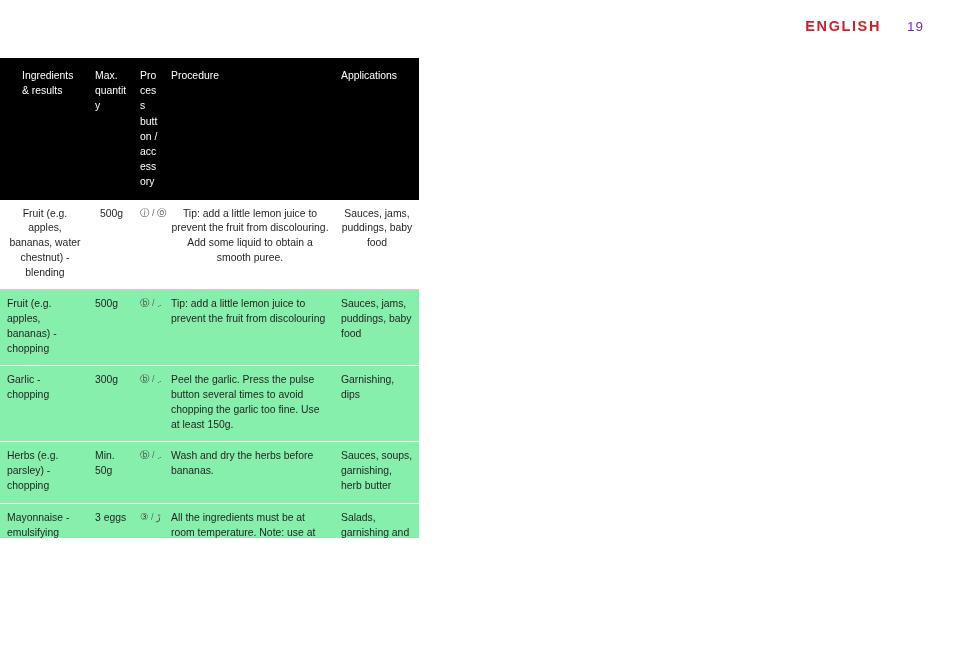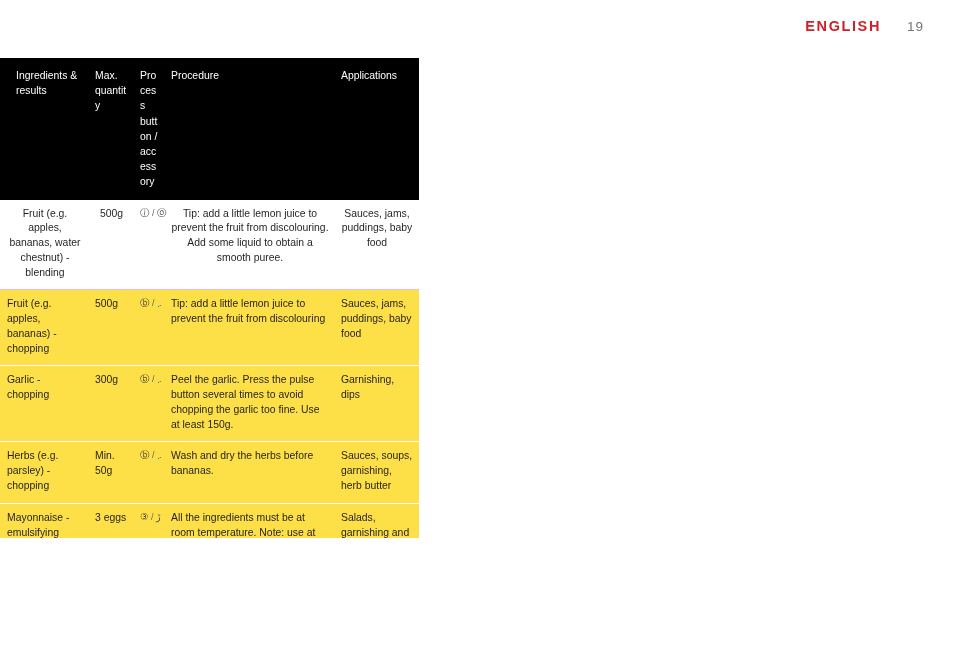--- a/index.html
+++ b/index.html
@@ -28,21 +28,21 @@
     align-items: baseline;
     gap: 26px;
   }
   #page-header .lang {
     color: #cc2229;
     font-size: 14.5px;
     font-weight: bold;
     letter-spacing: 1.6px;
   }
   #page-header .folio {
-    color: #737373;
+    color: #6d28d9;
     font-size: 13.5px;
     letter-spacing: 1px;
   }
 
   
   .table-wrap {
     position: absolute;
     top: 58px;
     width: 419px;
   }
@@ -67,36 +67,36 @@
     color: #ffffff;
     font-weight: normal;
     text-align: left;
     vertical-align: top;
     padding: 10px 6px 10px 6px;
     font-size: 10.4px;
     line-height: 1.46;
     height: 92px;
     word-break: break-word;
   }
-  table.recipe thead th:first-child { padding-left: 16px; }
+  table.recipe thead th:first-child { padding-left: 22px; }
 
   table.recipe tbody td {
     vertical-align: top;
     padding: 7px 6px 9px 6px;
     word-break: break-word;
   }
   table.recipe tbody td:first-child { padding-left: 7px; }
 
   tr.row-white td {
     background: #ffffff;
     border-bottom: 1px solid #eebfc5;
     text-align: center;
   }
   tr.row-pink td {
-    background: #fde047;
+    background: #86efac;
   }
   tr.row-pink + tr.row-pink td { border-top: 1px solid #ffffff; }
 
   td.btn-cell {
     white-space: nowrap;
     font-size: 9px;
     color: #4a4446;
     padding-top: 7px;
     letter-spacing: 0.5px;
   }

